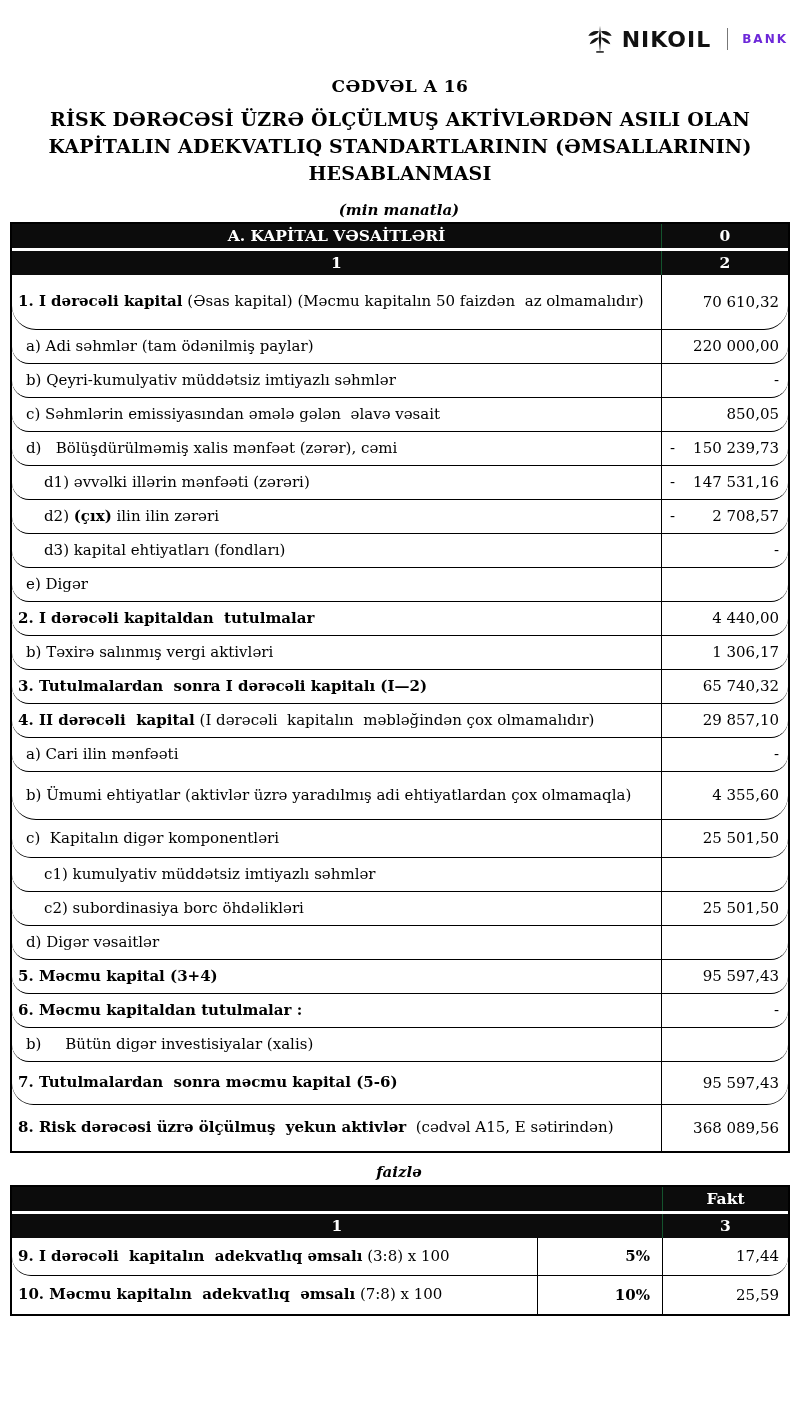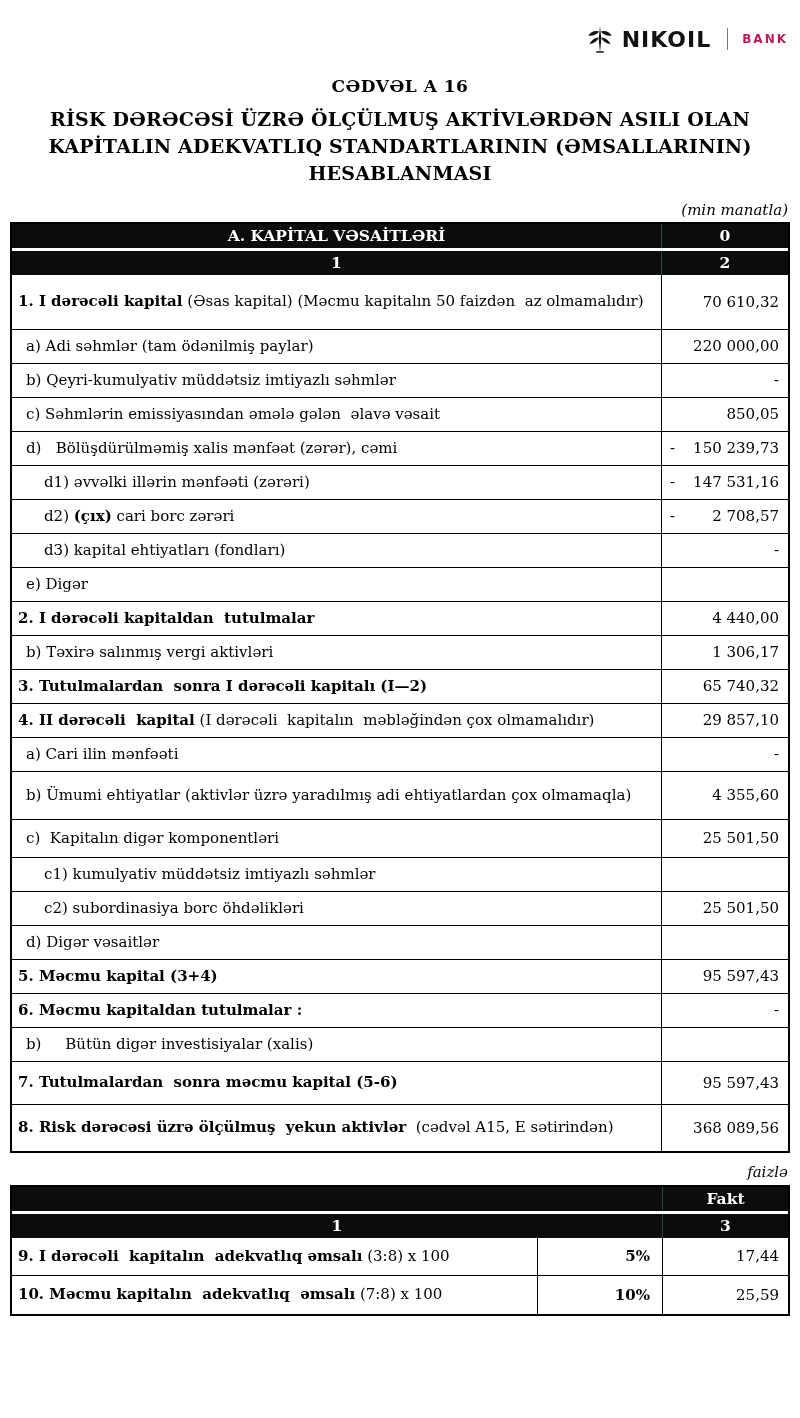--- a/index.html
+++ b/index.html
@@ -15,45 +15,45 @@
   .logo-row { display: flex; justify-content: flex-end; padding-right: 2px; height: 40px; align-items: flex-end; }
   .logo { display: flex; align-items: center; gap: 7px; }
   .logo .emblem { width: 30px; height: 30px; }
   .logo .brand {
     font-family: "DejaVu Sans", "Liberation Sans", sans-serif;
     font-weight: bold; font-size: 22px; letter-spacing: 1px; color: #111;
   }
   .logo .sep { width: 1px; height: 22px; background: #777; margin: 0 7px 0 9px; }
   .logo .bank {
     font-family: "DejaVu Sans", "Liberation Sans", sans-serif;
-    font-size: 12px; letter-spacing: 2px; color: #be185d; font-weight: bold;
+    font-size: 12px; letter-spacing: 2px; color: #6d28d9; font-weight: bold;
   }
 
   
   .title-block { text-align: center; margin-top: 22px; }
   .title-code { font-weight: bold; font-size: 17px; margin-bottom: 10px; letter-spacing: 0.5px; }
   .title-line { font-weight: bold; font-size: 19px; line-height: 1.42; letter-spacing: 0.2px; }
-  .note { text-align: right; font-style: italic; font-size: 15px; padding-right: 2px; }
+  .note { text-align: center; font-style: italic; font-size: 15px; padding-right: 2px; font-weight: bold; }
   .note.top { margin-top: 14px; margin-bottom: 3px; }
   .note.mid { margin-top: 10px; margin-bottom: 4px; }
 
   
   .tbl { border: 2px solid #000; background: #fff; }
   .hdr { display: flex; background: #0c0c0c; color: #fff; }
   .hdr-gap { border-bottom: 3px solid #fff; }
   .hdr .hc {
     display: flex; align-items: center; justify-content: center;
     font-weight: bold; font-size: 15.5px; min-height: 24px; padding: 2px 4px;
     text-align: center;
   }
   .hdr .hlab { flex: 1; border-right: 1px solid #14532d; }
   .hdr .hval { width: 126px; }
   .t2 .hdr .hval { width: 125px; }
 
-  .t-row { display: flex; border-bottom: 1px solid #000; min-height: 34px; }
+  .t-row { display: flex; border-bottom: 1px solid #000; min-height: 34px; border-radius: 24px; }
   .t-row:last-child { border-bottom: none; }
   .cell { display: flex; align-items: center; }
   .lab {
     flex: 1; border-right: 1px solid #000;
     padding: 5px 8px 5px 6px; font-size: 15px; line-height: 1.3;
     white-space: pre-wrap; display: block;
     display: flex; flex-wrap: wrap; align-content: center;
   }
   .ind0 { padding-left: 6px; }
   .ind1 { padding-left: 14px; }
@@ -143,21 +143,21 @@
           </div>
         </div>
         <div class="t-row">
           <div class="cell lab ind2"><span>d1) əvvəlki illərin mənfəəti (zərəri)</span></div>
           <div class="cell val">
             <span class="minus">-</span>
             <span>147 531,16</span>
           </div>
         </div>
         <div class="t-row">
-          <div class="cell lab ind2"><span>d2) </span><span style="font-weight: bold;">(çıx)</span><span> cari borc zərəri</span></div>
+          <div class="cell lab ind2"><span>d2) </span><span style="font-weight: bold;">(çıx)</span><span> ilin ilin zərəri</span></div>
           <div class="cell val">
             <span class="minus">-</span>
             <span>2 708,57</span>
           </div>
         </div>
         <div class="t-row">
           <div class="cell lab ind2"><span>d3) kapital ehtiyatları (fondları)</span></div>
           <div class="cell val">
             <span>-</span>
           </div>

